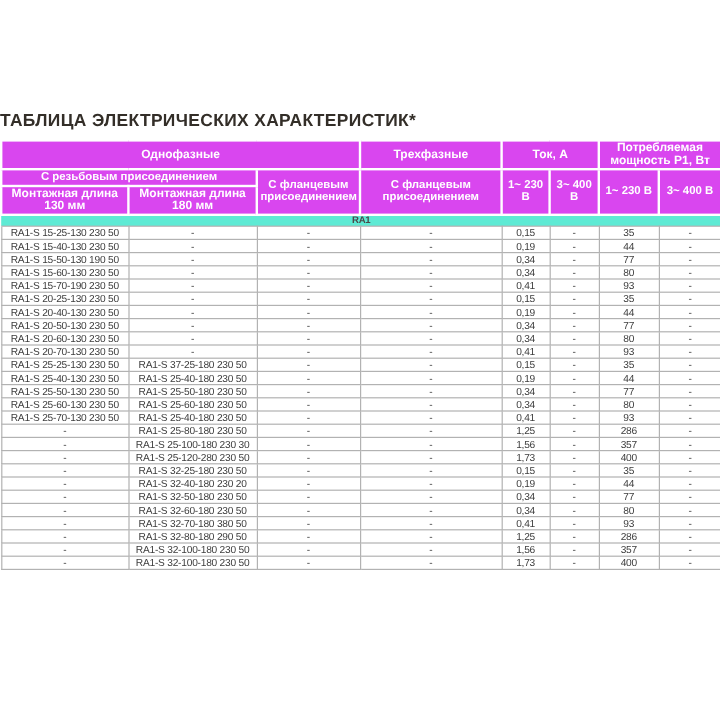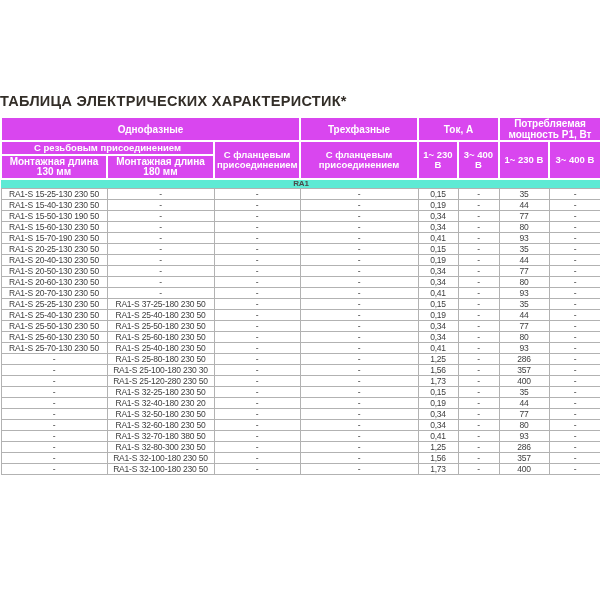--- a/index.html
+++ b/index.html
@@ -338,21 +338,21 @@
     <td>RA1-S 32-70-180 380 50</td>
     <td>-</td>
     <td>-</td>
     <td>0,41</td>
     <td>-</td>
     <td>93</td>
     <td>-</td>
   </tr>
       <tr>
     <td>-</td>
-    <td>RA1-S 32-80-300 230 50</td>
+    <td>RA1-S 32-80-180 290 50</td>
     <td>-</td>
     <td>-</td>
     <td>1,25</td>
     <td>-</td>
     <td>286</td>
     <td>-</td>
   </tr>
       <tr>
     <td>-</td>
     <td>RA1-S 32-100-180 230 50</td>

